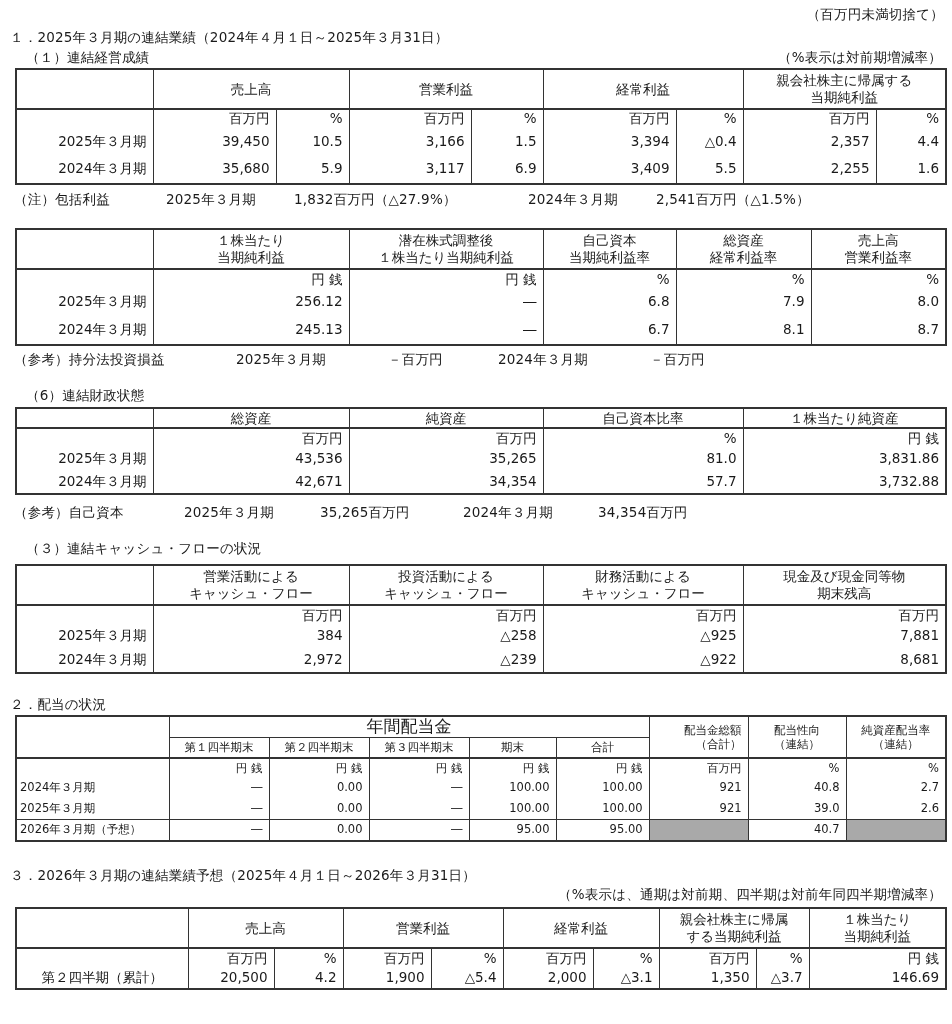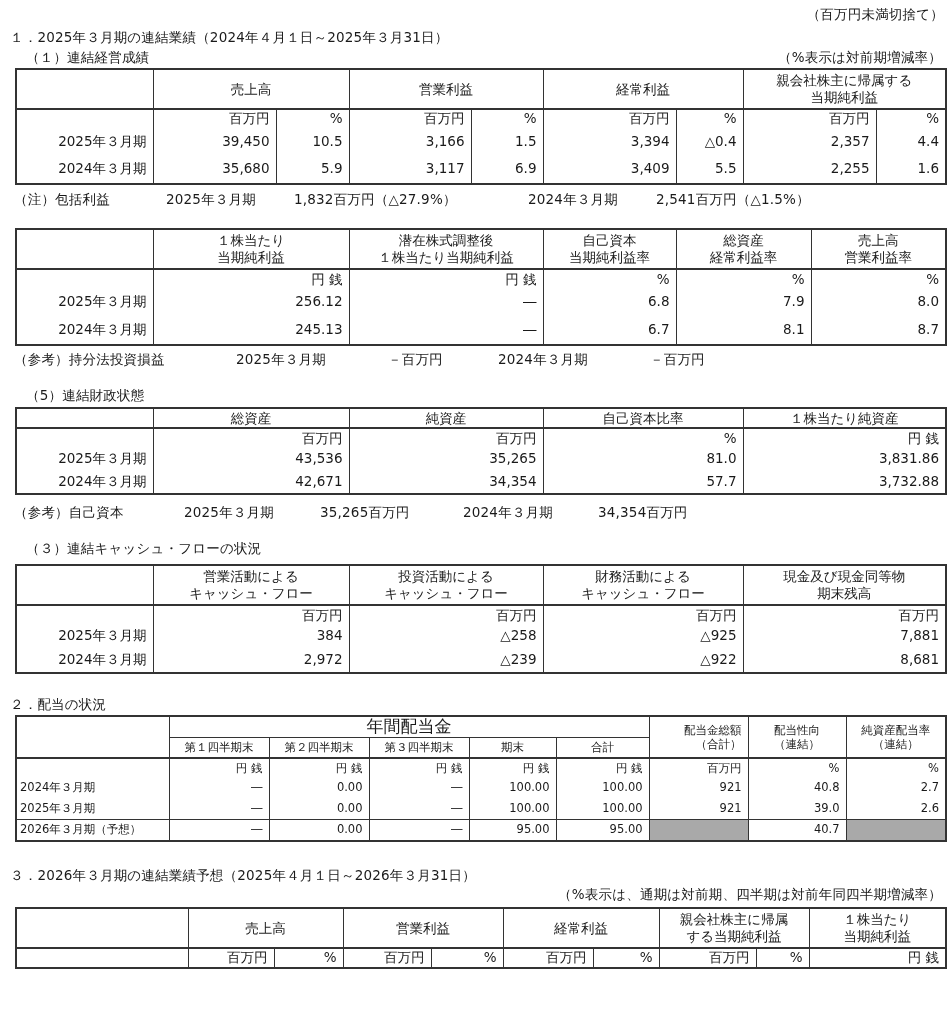--- a/index.html
+++ b/index.html
@@ -160,21 +160,21 @@
   </tr>
 </tbody>
   </table>
 
 <div class="abs txt" style="left:14px; top:351px;">（参考）持分法投資損益</div>
 <div class="abs txt" style="left:236px; top:351px;">2025年３月期</div>
 <div class="abs txt" style="left:388px; top:351px;">－百万円</div>
 <div class="abs txt" style="left:498px; top:351px;">2024年３月期</div>
 <div class="abs txt" style="left:650px; top:351px;">－百万円</div>
 
-<div class="abs txt" style="left:26px; top:387px;">（5）連結財政状態</div>
+<div class="abs txt" style="left:26px; top:387px;">（6）連結財政状態</div>
 <table class="t" style="left:15px; top:407px; width:930px;">
   <colgroup>
     <col style="width:137px">
       <col style="width:196px">
       <col style="width:194px">
       <col style="width:200px">
       <col style="width:203px">
   </colgroup>
   <tbody>
       <tr class="hd" style="height:20px;">
@@ -386,14 +386,26 @@
     <td class="r">百万円</td>
     <td class="r">%</td>
     <td class="r">百万円</td>
     <td class="r">%</td>
     <td class="r">百万円</td>
     <td class="r">%</td>
     <td class="r">百万円</td>
     <td class="r">%</td>
     <td class="r">円 銭</td>
   </tr>
+  <tr style="height:21px;">
+    <td class="c">第２四半期（累計）</td>
+    <td class="r">20,500</td>
+    <td class="r">4.2</td>
+    <td class="r">1,900</td>
+    <td class="r">△5.4</td>
+    <td class="r">2,000</td>
+    <td class="r">△3.1</td>
+    <td class="r">1,350</td>
+    <td class="r">△3.7</td>
+    <td class="r">146.69</td>
+  </tr>
 </tbody>
   </table>
 
 </body></html>

